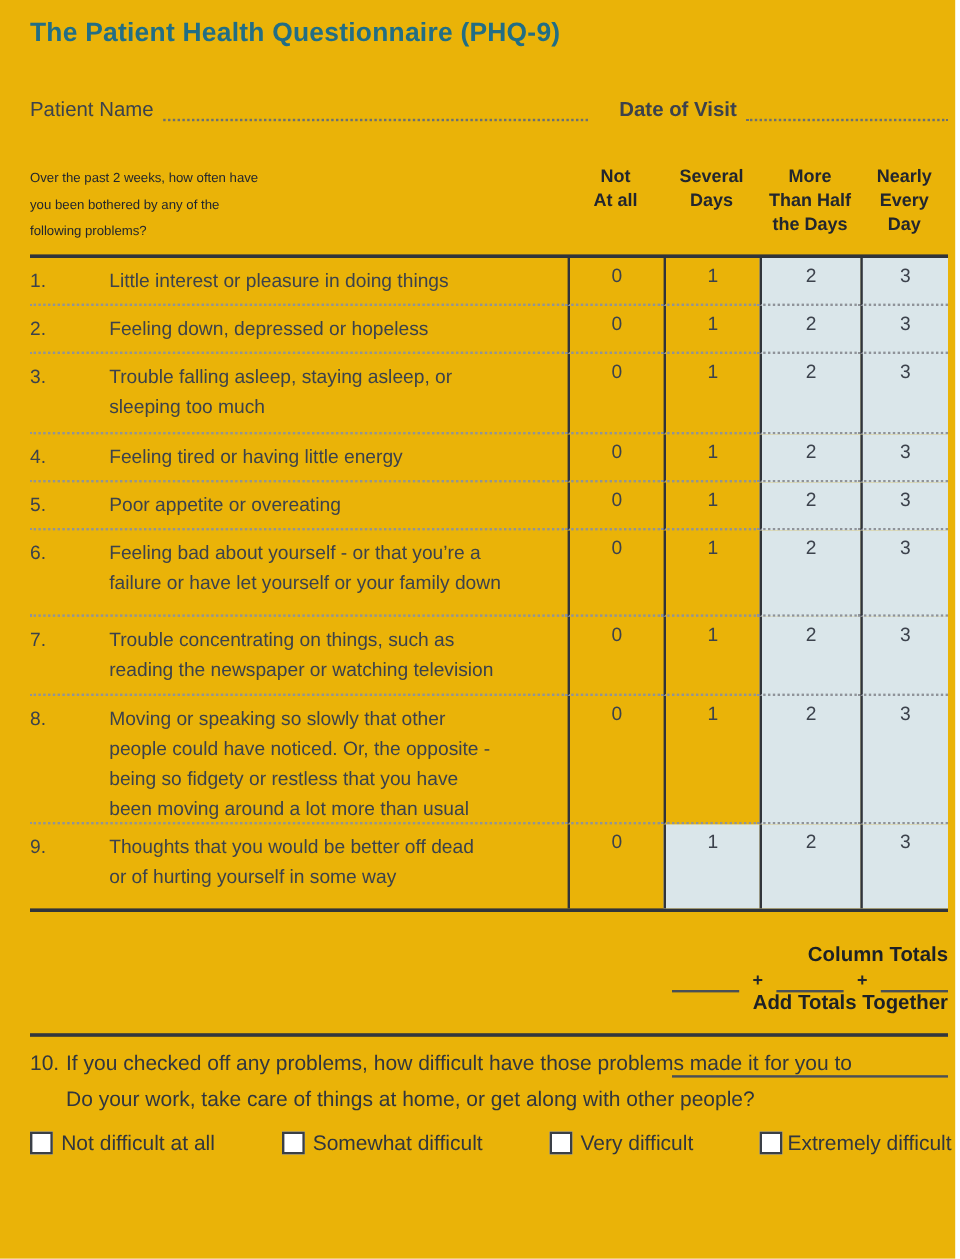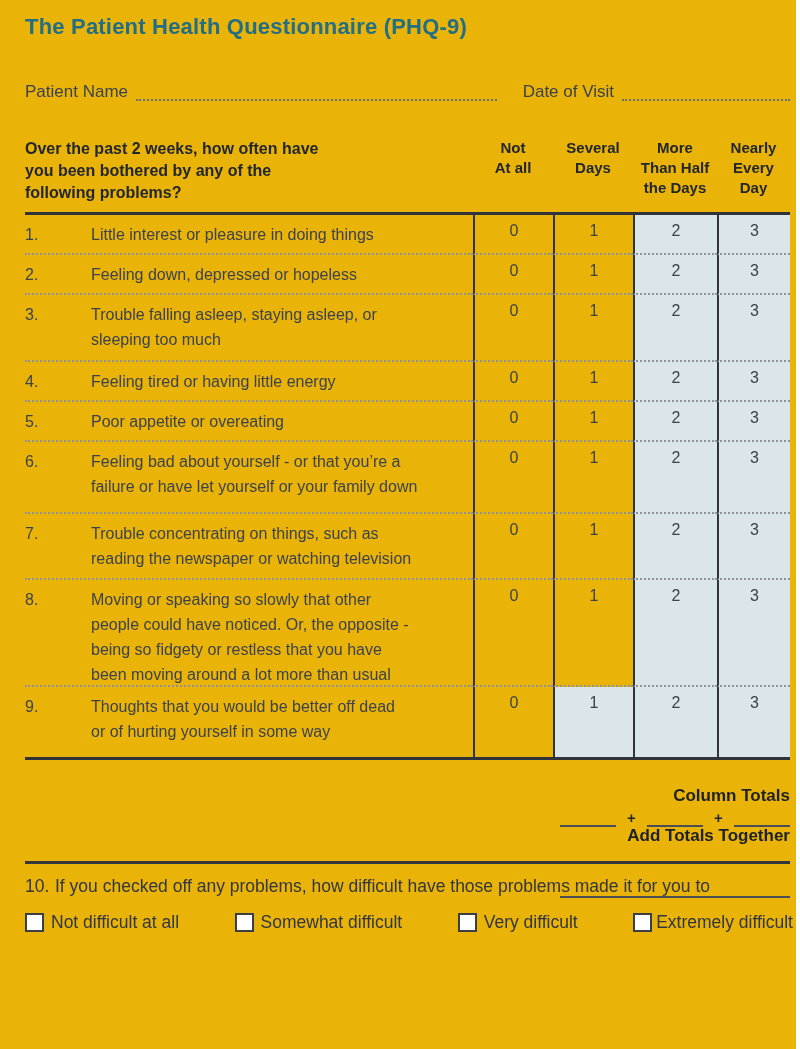--- a/index.html
+++ b/index.html
@@ -5,25 +5,25 @@
   html,body{margin:0;padding:0;background:#ffffff;}
   body{width:800px;height:1049px;font-family:"Liberation Sans",sans-serif;position:relative;}
   .page{position:relative;width:796px;height:1049px;background:#eab308;overflow:hidden;}
 
   .title{position:absolute;left:25px;top:14px;margin:0;font-size:22px;font-weight:bold;color:#226e85;letter-spacing:0.2px;}
 
   .patient-row{position:absolute;left:25px;top:82px;width:765px;display:flex;align-items:flex-end;font-size:17px;color:#3c424c;}
   .plabel{white-space:nowrap;padding-bottom:1px;}
   .blank{border-bottom:2px dotted #6a6f76;height:16px;}
   .name-blank{flex:1;margin:0 10px 2px 8px;}
-  .date-label{margin-left:16px;}
+  .date-label{margin-left:16px;font-weight:bold;}
   .date-blank{width:168px;margin:0 0 2px 8px;}
 
   .theader{position:absolute;left:25px;top:138px;width:765px;display:flex;}
-  .prompt{width:448px;box-sizing:border-box;padding-right:30px;font-size:16px;font-weight:bold;line-height:22px;color:#22262e;white-space:pre-line;}
+  .prompt{width:448px;box-sizing:border-box;padding-right:30px;font-size:11px;font-weight:normal;line-height:22px;color:#22262e;white-space:pre-line;}
   .colheads{display:flex;align-items:flex-start;}
   .colhead{font-size:15px;font-weight:bold;line-height:20px;color:#22262e;text-align:center;white-space:pre-line;}
   .ch0{width:80px;}.ch1{width:80px;}.ch2{width:84px;}.ch3{width:73px;}
 
   .qtable{position:absolute;left:25px;top:212px;width:765px;border-top:3px solid #30343a;border-bottom:3px solid #30343a;box-sizing:content-box;}
   .trow{display:flex;box-sizing:border-box;}
   .r1{height:40px;}.r2{height:40px;}.r3{height:67px;}.r4{height:40px;}.r5{height:40px;}
   .r6{height:72px;}.r7{height:66px;}.r8{height:107px;}.r9{height:70px;}
   .q{width:448px;box-sizing:border-box;padding:7px 14px 0 0;display:flex;font-size:16px;line-height:25px;color:#3c424c;border-bottom:2px dotted #8f9399;}
   .qnum{width:24px;flex:0 0 24px;}
@@ -212,20 +212,21 @@
     <div class="addblank"></div>
   </div>
 
   <div class="divider"></div>
 
   <div class="q10">
     <div class="q10-line1">
       <span class="q10num">10.</span>
       <span>If you checked off any problems, how difficult have those problems made it for you to</span>
     </div>
+    <div class="q10-line2">Do your work, take care of things at home, or get along with other people?</div>
     <div class="options">
       <label class="opt">
         <span class="cbox"></span>
         <span class="optlabel">Not difficult at all</span>
       </label>
       <label class="opt">
         <span class="cbox"></span>
         <span class="optlabel">Somewhat difficult</span>
       </label>
       <label class="opt">

